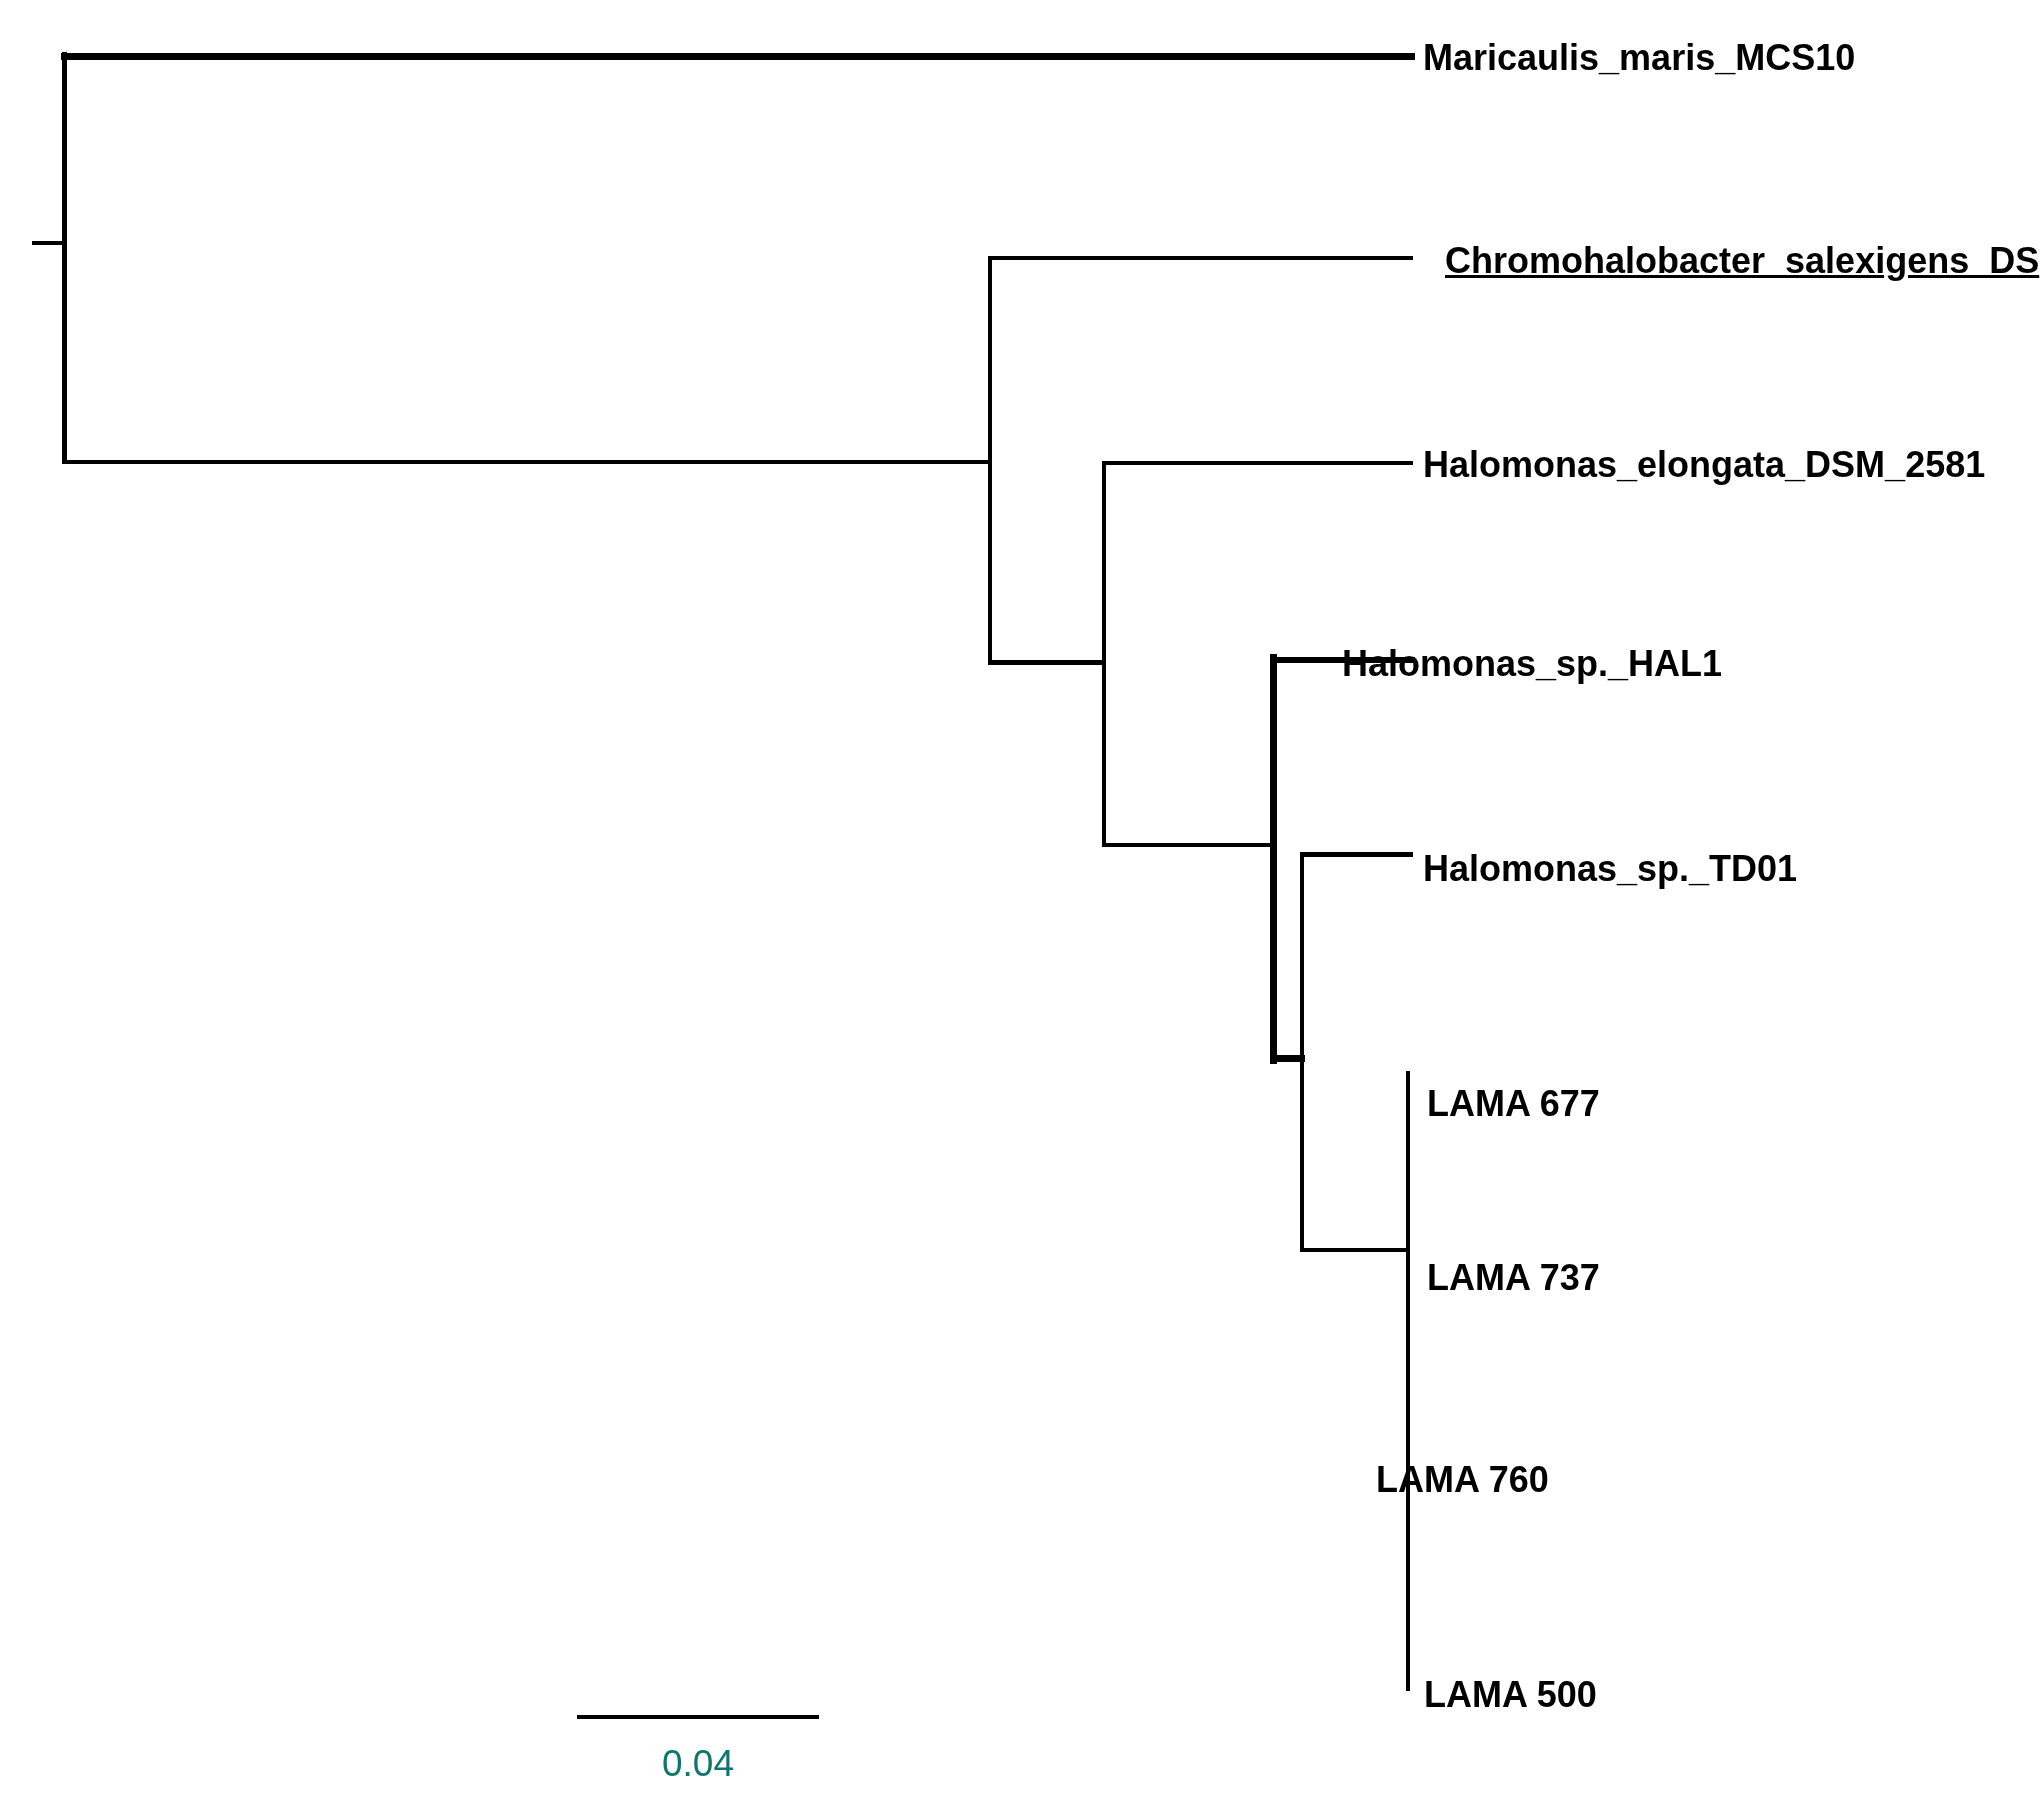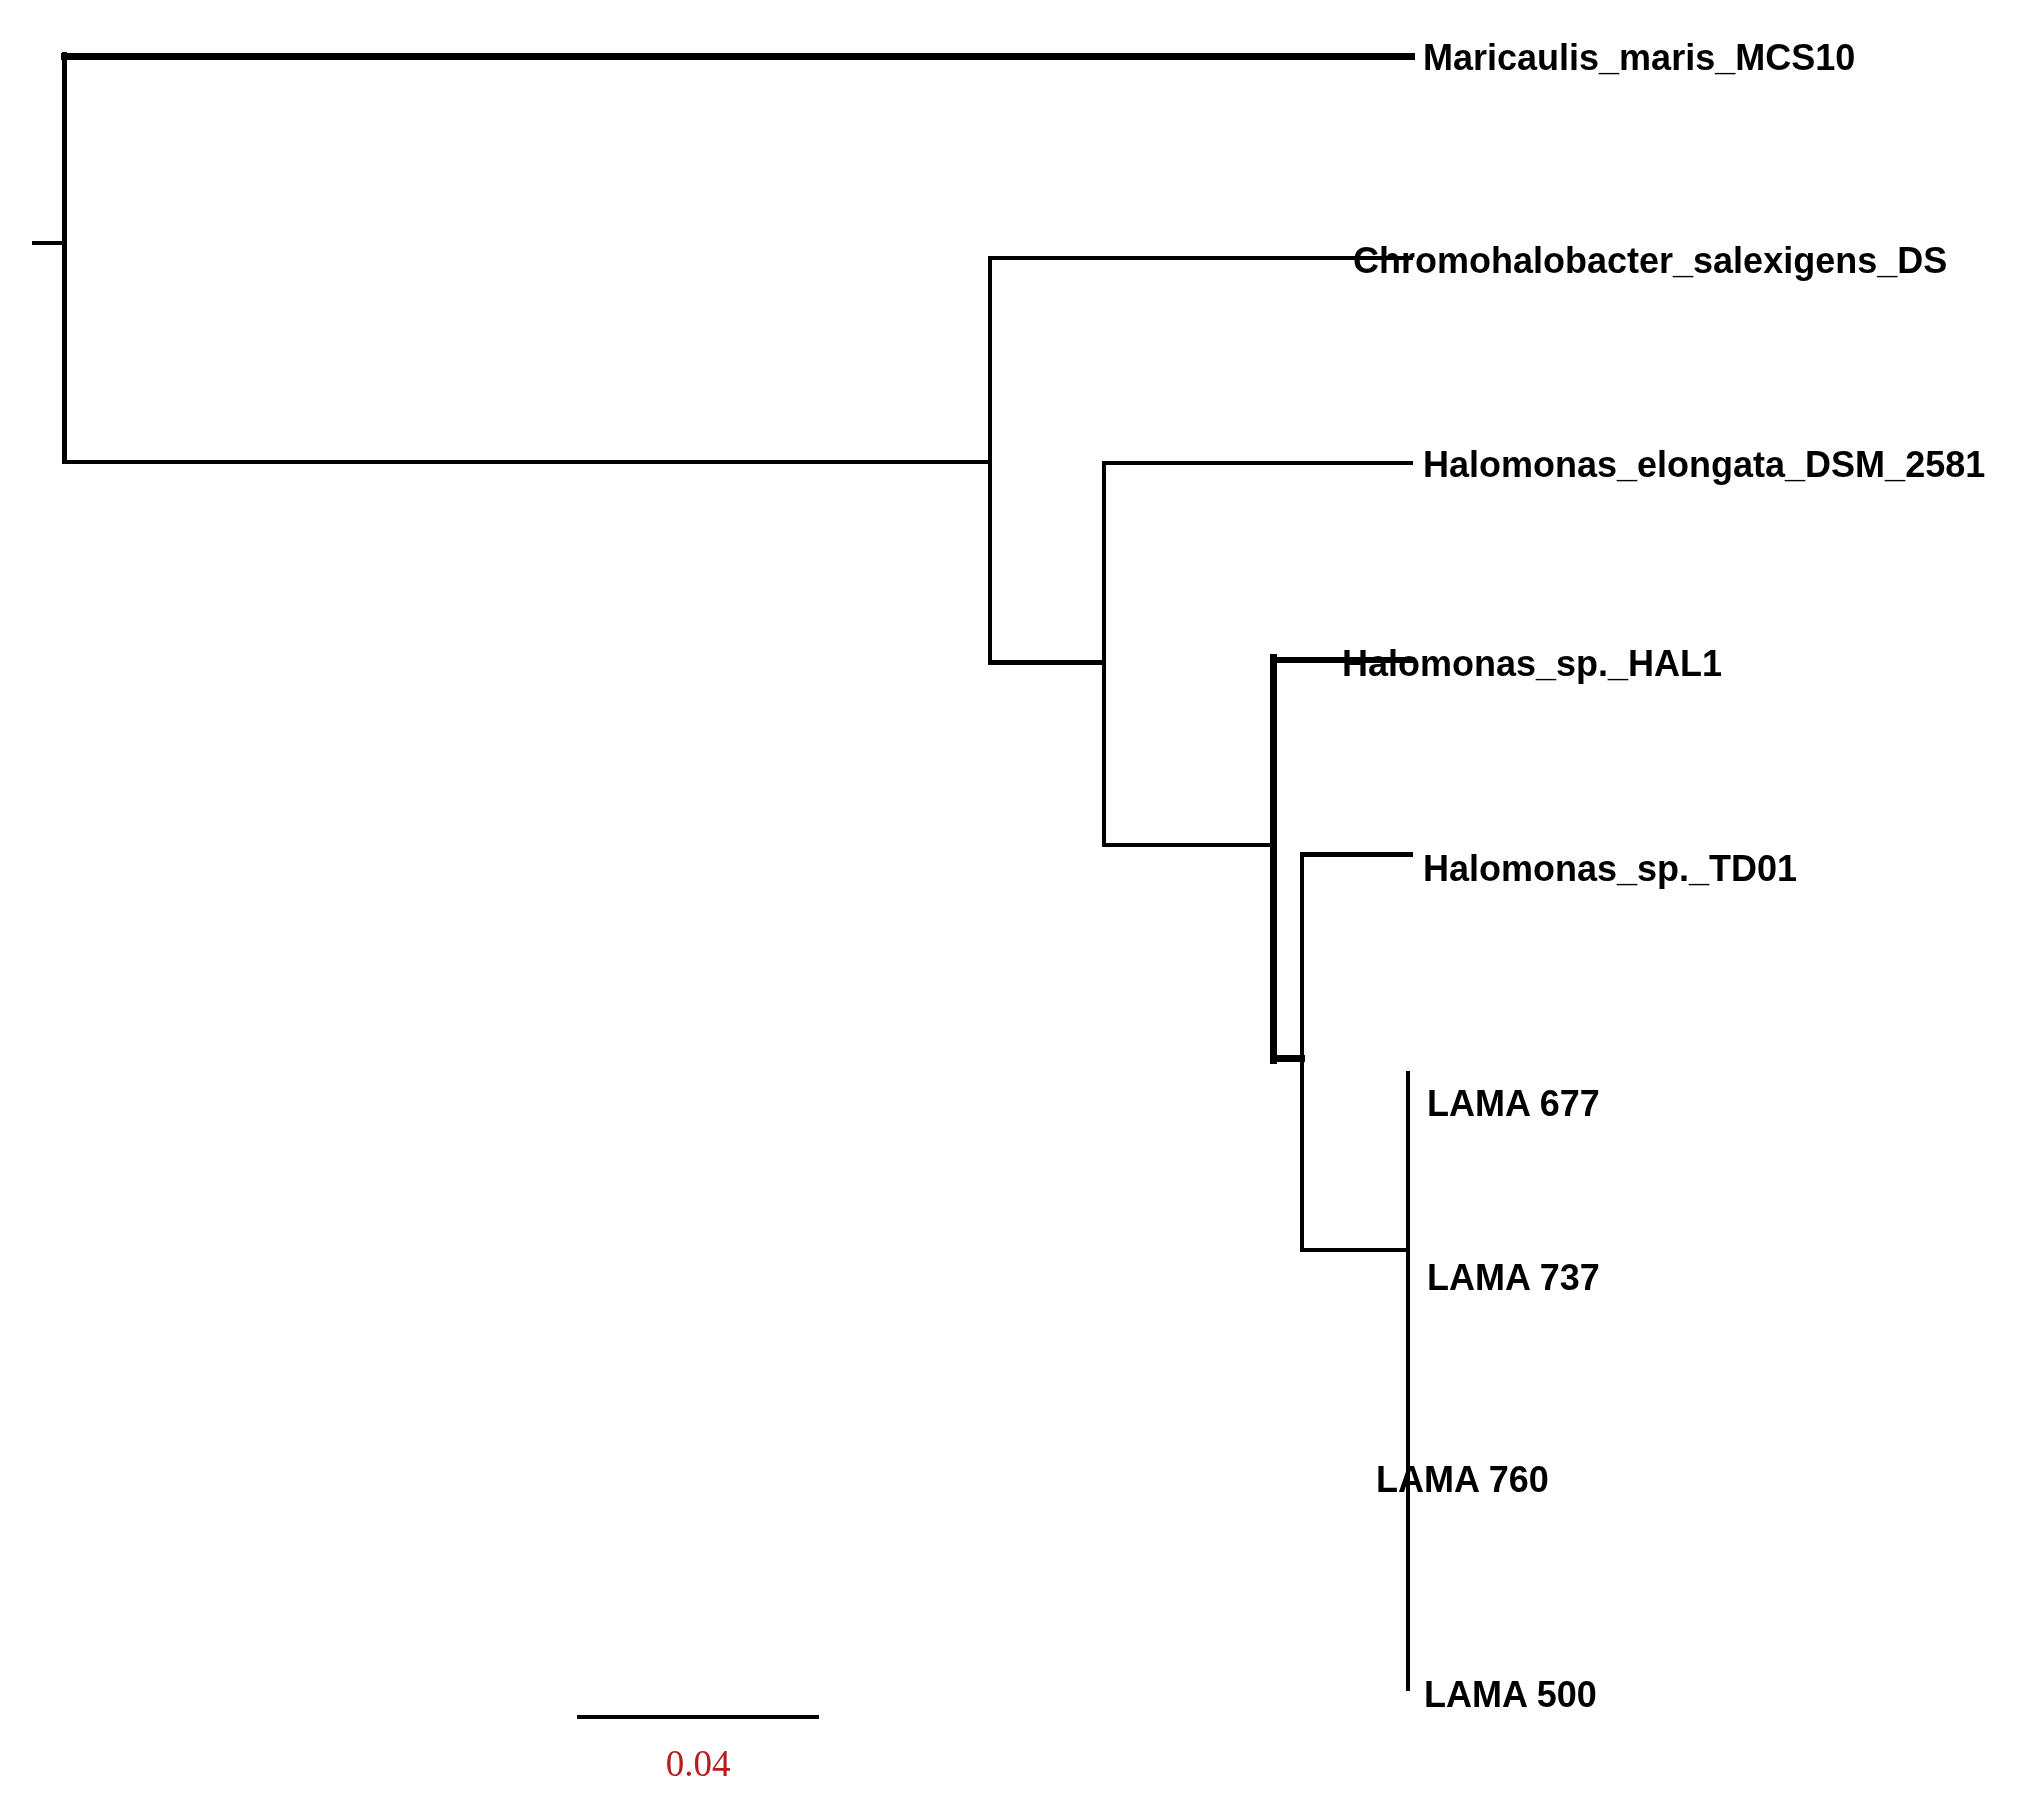--- a/index.html
+++ b/index.html
@@ -26,24 +26,24 @@
     font-family: "Liberation Sans", sans-serif;
     font-weight: bold;
     font-size: 36px;
     color: #000000;
     white-space: nowrap;
     line-height: 1;
   }
   .scale-label {
     position: absolute;
     transform: translate(-50%, -50%);
-    font-family: Liberation Serif, serif;
+    font-family: Liberation Sans, sans-serif;
     font-weight: normal;
     font-size: 37px;
-    color: #b91c1c;
+    color: #0f766e;
     white-space: nowrap;
     line-height: 1;
   }
 </style>
 </head>
 <body>
 
 <div class="figure">
   <svg id="tree-svg" width="2042" height="1794" viewBox="0 0 2520 2215">
       <line x1="79" y1="70" x2="1742" y2="70" stroke="#000000" stroke-width="9" stroke-linecap="square" shape-rendering="crispEdges"></line>
@@ -60,21 +60,21 @@
       <line x1="1572" y1="815" x2="1742" y2="815" stroke="#000000" stroke-width="8" stroke-linecap="square" shape-rendering="crispEdges"></line>
       <line x1="1572" y1="1307" x2="1607" y2="1307" stroke="#000000" stroke-width="8" stroke-linecap="square" shape-rendering="crispEdges"></line>
       <line x1="1607" y1="1055" x2="1607" y2="1543" stroke="#000000" stroke-width="5" stroke-linecap="square" shape-rendering="crispEdges"></line>
       <line x1="1607" y1="1055" x2="1742" y2="1055" stroke="#000000" stroke-width="5" stroke-linecap="square" shape-rendering="crispEdges"></line>
       <line x1="1607" y1="1543" x2="1738" y2="1543" stroke="#000000" stroke-width="5" stroke-linecap="square" shape-rendering="crispEdges"></line>
       <line x1="1738" y1="1325" x2="1738" y2="2085" stroke="#000000" stroke-width="5" stroke-linecap="square" shape-rendering="crispEdges"></line>
       <line x1="715" y1="2120" x2="1007" y2="2120" stroke="#000000" stroke-width="6" stroke-linecap="square" shape-rendering="crispEdges"></line>
     </svg>
   <div id="labels-layer">
       <div class="taxon" style="left: 1423px; top: 58px;">Maricaulis_maris_MCS10</div>
-      <div class="taxon" style="left: 1353px; top: 261px;">Chromohalobacter_salexigens_DS</div>
+      <div class="taxon" style="left: 1445px; top: 261px; text-decoration: underline;">Chromohalobacter_salexigens_DS</div>
       <div class="taxon" style="left: 1423px; top: 465px;">Halomonas_elongata_DSM_2581</div>
       <div class="taxon" style="left: 1342px; top: 664px;">Halomonas_sp._HAL1</div>
       <div class="taxon" style="left: 1423px; top: 869px;">Halomonas_sp._TD01</div>
       <div class="taxon" style="left: 1427px; top: 1104px;">LAMA 677</div>
       <div class="taxon" style="left: 1427px; top: 1278px;">LAMA 737</div>
       <div class="taxon" style="left: 1376px; top: 1480px;">LAMA 760</div>
       <div class="taxon" style="left: 1424px; top: 1695px;">LAMA 500</div>
     </div>
   <div class="scale-label" id="scale-label" style="left: 698px; top: 1763px;">0.04</div>
 </div>

